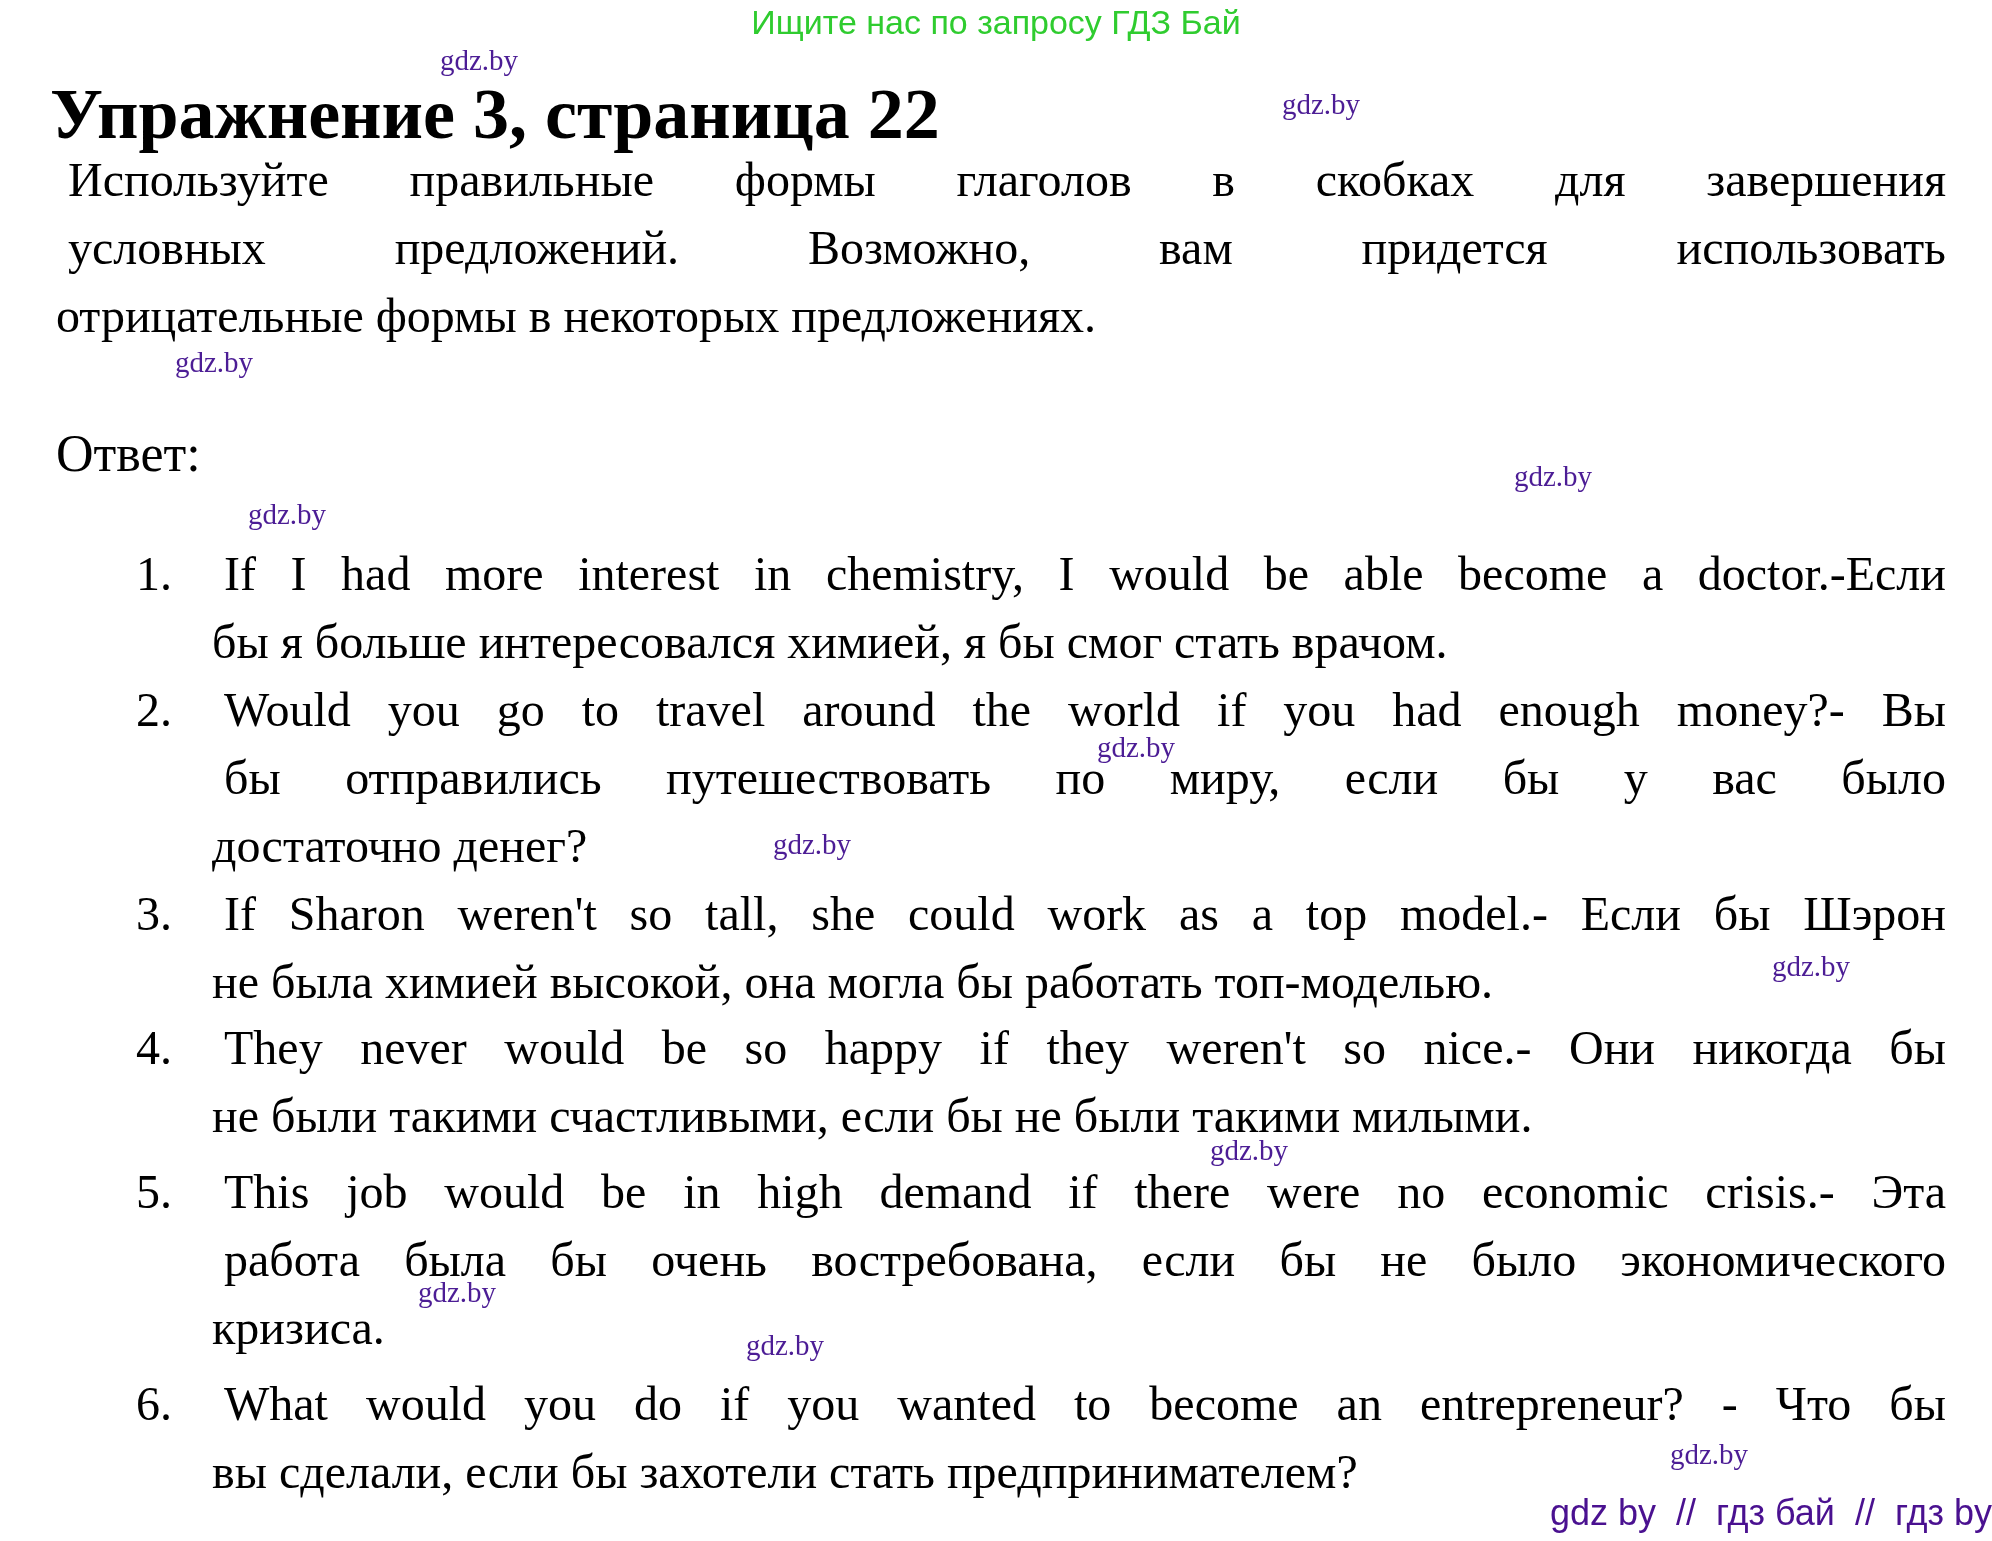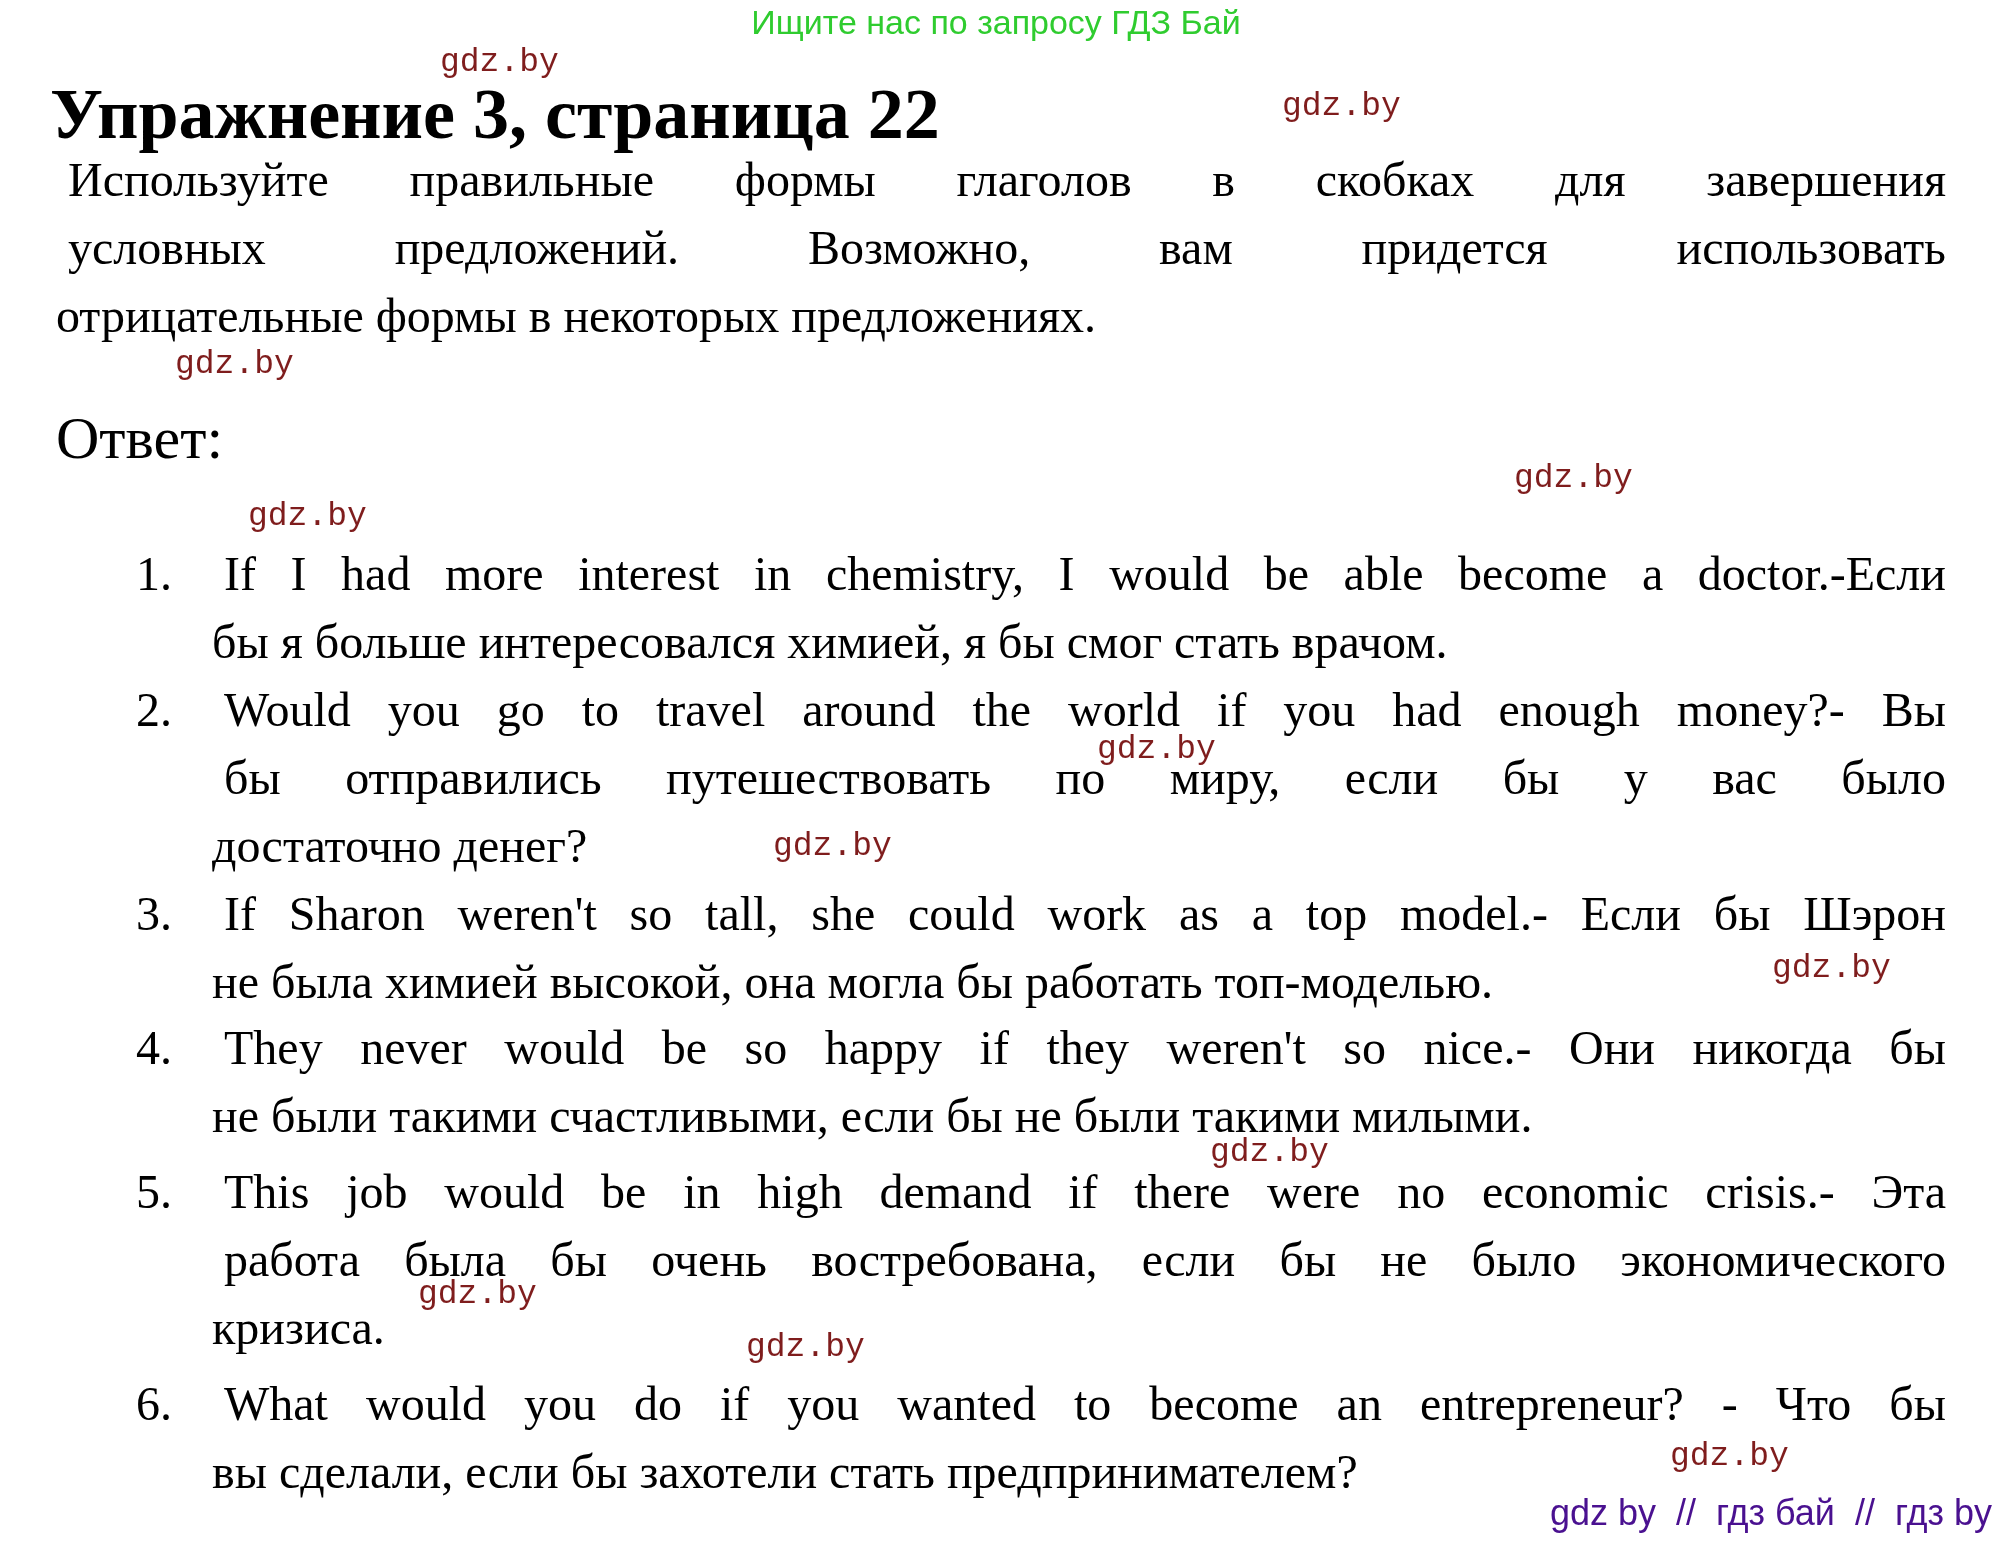--- a/index.html
+++ b/index.html
@@ -13,40 +13,40 @@
     color: #000000;
   }
   .banner {
     position: absolute; top: 2px; left: 0; width: 100%;
     text-align: center;
     font-family: "Liberation Sans", "DejaVu Sans", sans-serif;
     font-size: 34px; line-height: 40px;
   }
   .wm {
     position: absolute;
-    font-family: Liberation Mono, monospace;
-    font-size: 33px; line-height: 1;
-    color: #7f1d1d;
+    font-family: Liberation Serif, serif;
+    font-size: 29px; line-height: 1;
+    color: #4c1d95;
     white-space: nowrap;
   }
   .title {
     position: absolute; left: 50px; top: 82px;
     margin: 0;
     font-size: 72px; font-weight: bold; line-height: 64px;
     white-space: nowrap;
   }
   .task {
     position: absolute; left: 56px; top: 146px; width: 1890px;
     font-size: 48px; line-height: 68px;
   }
   .jl { text-align: justify; text-align-last: justify; margin-left: 12px; }
   .ll { text-align: left; }
   .answer-label {
-    position: absolute; left: 56px; top: 408px;
-    font-size: 60px; line-height: 60px;
+    position: absolute; left: 56px; top: 424px;
+    font-size: 52px; line-height: 60px;
   }
   .item {
     position: absolute; left: 134px; width: 1812px;
     font-size: 48px; line-height: 68px;
   }
   .item .num { position: absolute; left: 2px; top: 0; }
   .item .lines { margin-left: 78px; }
   .footer {
     position: absolute; top: 1492px; left: 0; width: 100%;
     text-align: right;

